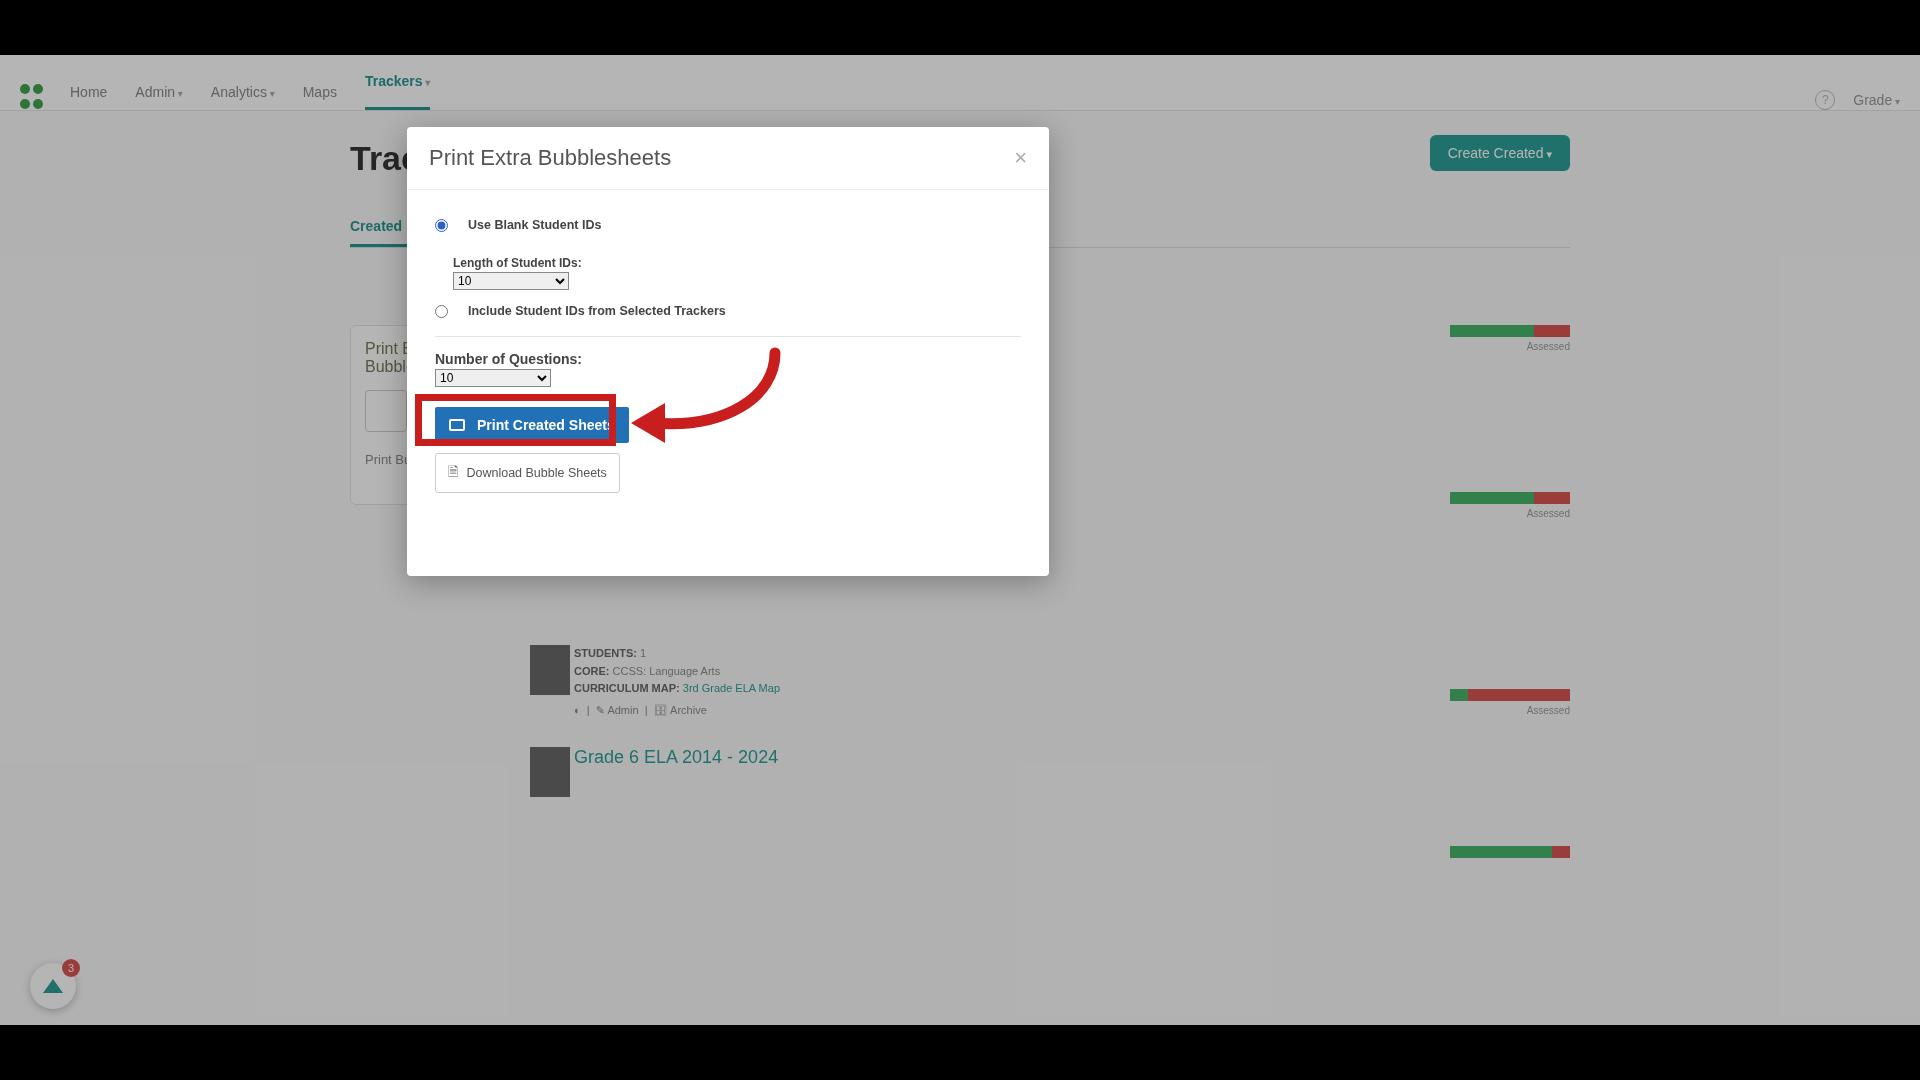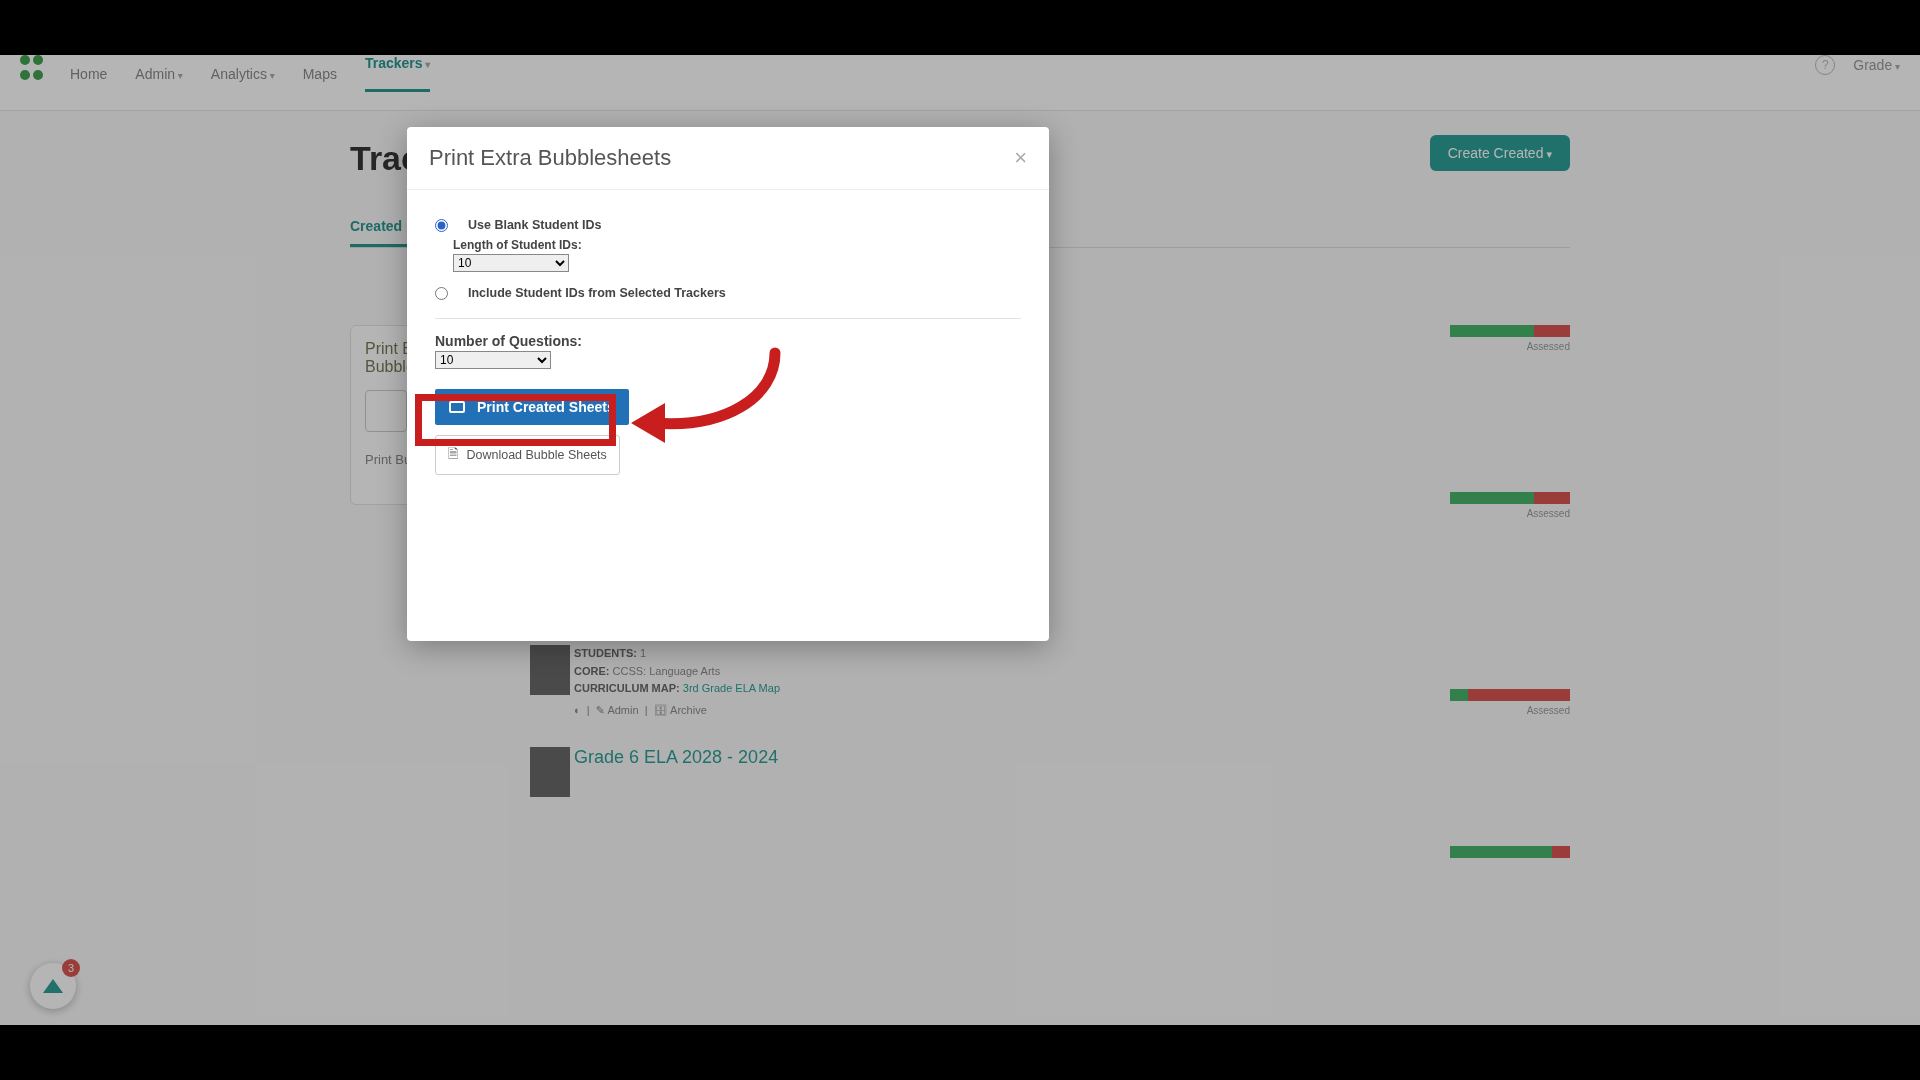--- a/index.html
+++ b/index.html
@@ -1,20 +1,20 @@
 <!DOCTYPE html>
 <html><head>
 <meta charset="utf-8">
 <style>
   * { box-sizing: border-box; margin: 0; padding: 0; }
   html, body { width: 1920px; height: 1080px; font-family: Arial, Helvetica, sans-serif; background:#000; overflow:hidden;}
   .letterbox-top { position:absolute; top:0; left:0; width:1920px; height:55px; background:#000; }
   .letterbox-bottom { position:absolute; bottom:0; left:0; width:1920px; height:55px; background:#000; }
   .app { position:absolute; top:55px; left:0; width:1920px; height:970px; background:#f3f4f4; overflow:hidden;}
-  .header { position:absolute; top:0; left:0; width:100%; height:56px; background:#fff; display:flex; align-items:flex-start; padding:0 20px; border-bottom:1px solid #e5e5e5;}
+  .header { position:absolute; top:0; left:0; width:100%; height:56px; background:#fff; display:flex; align-items:flex-end; padding:0 20px; border-bottom:1px solid #e5e5e5;}
   .logo { width:26px; height:26px; display:flex; flex-wrap:wrap; gap:3px; }
   .logo span{width:10px;height:10px;border-radius:50%;background:#3fa04f;}
   .nav { display:flex; align-items:center; gap:28px; margin-left:24px; color:#888; font-size:14px; }
   .nav .item{cursor:pointer;}
   .nav .chev::after{content:" \25BE"; font-size:10px; color:#aaa;}
   .nav .active{color:#24958f; font-weight:600; border-bottom:3px solid #24958f; padding-bottom:18px;}
   .header-right{margin-left:auto; display:flex; align-items:center; gap:18px; color:#999; font-size:14px;}
   .help-icon{width:20px;height:20px;border:1.5px solid #bbb;border-radius:50%;display:flex;align-items:center;justify-content:center;font-size:12px;color:#bbb;}
   .user .chev::after{content:" \25BE"; font-size:10px; color:#aaa;}
 
@@ -40,29 +40,29 @@
   .row .link{color:#2a9d95;}
   .row .actions{font-size:11px;color:#888; margin-top:6px;}
   .row .title{color:#2a9d95; font-size:18px; margin-bottom:4px;}
   .bars-col{position:absolute; right:350px; top:270px; width:120px;}
   .bar{height:12px;background:#47b36a;position:relative;margin-bottom:4px;}
   .bar .red{position:absolute;right:0;top:0;height:100%;width:30%;background:#d9534f;}
   .bar-label{font-size:10px;color:#999;text-align:right;margin-bottom:40px;}
 
   
   .scrim{position:absolute; inset:0; background:rgba(10,10,10,0.30);}
-  .modal{position:absolute; left:407px; top:72px; width:642px; height:514px; background:#fff; border-radius:4px; box-shadow:0 6px 30px rgba(0,0,0,0.3);}
+  .modal{position:absolute; left:407px; top:72px; width:642px; height:449px; background:#fff; border-radius:4px; box-shadow:0 6px 30px rgba(0,0,0,0.3);}
   .modal-head{padding:18px 22px; border-bottom:1px solid #eee; display:flex; align-items:center;}
   .modal-title{font-size:22px; color:#555; font-weight:400;}
   .modal-close{margin-left:auto; font-size:22px; color:#aaa; cursor:pointer;}
   .modal-body{padding:18px 28px;}
   .radio-row{display:flex; align-items:center; gap:20px; margin:10px 0 6px 0;}
   .radio-row input{accent-color:#2a62c9;}
   .radio-label{font-size:12.5px; font-weight:700; color:#444;}
-  .field-label{font-size:12px; font-weight:700; color:#444; margin-top:6px; margin-left:18px;}
+  .field-label{font-size:12px; font-weight:700; color:#444; margin-top:24px; margin-left:18px;}
   .sel{margin-left:18px; margin-top:2px; width:116px; font-size:12px; border:1px solid #888; background:#efefef;}
   .hr{border:none;border-top:1px solid #e3e3e3; margin:18px 0 14px 0;}
   .field-label2{font-size:14px; font-weight:700; color:#444; margin-top:6px;}
   .sel2{margin-top:2px; width:116px; font-size:12px; border:1px solid #888; background:#efefef;}
   .btn-print{margin-top:20px; background:#2270b5; color:#fff; border:none; padding:10px 14px; font-size:14px; font-weight:600; display:flex; align-items:center; gap:12px; border-radius:2px; cursor:pointer;}
   .btn-print .picon{width:16px;height:12px;border:2px solid #fff; border-radius:2px; position:relative;}
   .btn-download{margin-top:10px; background:#fff; color:#555; border:1px solid #ccc; padding:8px 12px; font-size:12.5px; display:flex; align-items:center; gap:8px; border-radius:3px; cursor:pointer;}
   .btn-download .dicon{font-size:13px;}
 
   
@@ -123,21 +123,21 @@
       <div>
         <div class="meta"><b>STUDENTS:</b> <span>1</span></div>
         <div class="meta"><b>CORE:</b> <span>CCSS: Language Arts</span></div>
         <div class="meta"><b>CURRICULUM MAP:</b> <span class="link">3rd Grade ELA Map</span></div>
         <div class="actions">◐ &nbsp;|&nbsp; ✎ <span>Admin</span> &nbsp;|&nbsp; 🗄 <span>Archive</span></div>
       </div>
     </div>
     <div class="row">
       <div class="thumb"></div>
       <div>
-        <div class="title">Grade 6 ELA 2028 - 2024</div>
+        <div class="title">Grade 6 ELA 2014 - 2024</div>
       </div>
     </div>
   </div>
 
   <div class="bars-col">
     <div class="bar">
         <div class="red"></div>
       </div>
     <div class="bar-label">Assessed</div>
     <div style="height:100px"></div>

